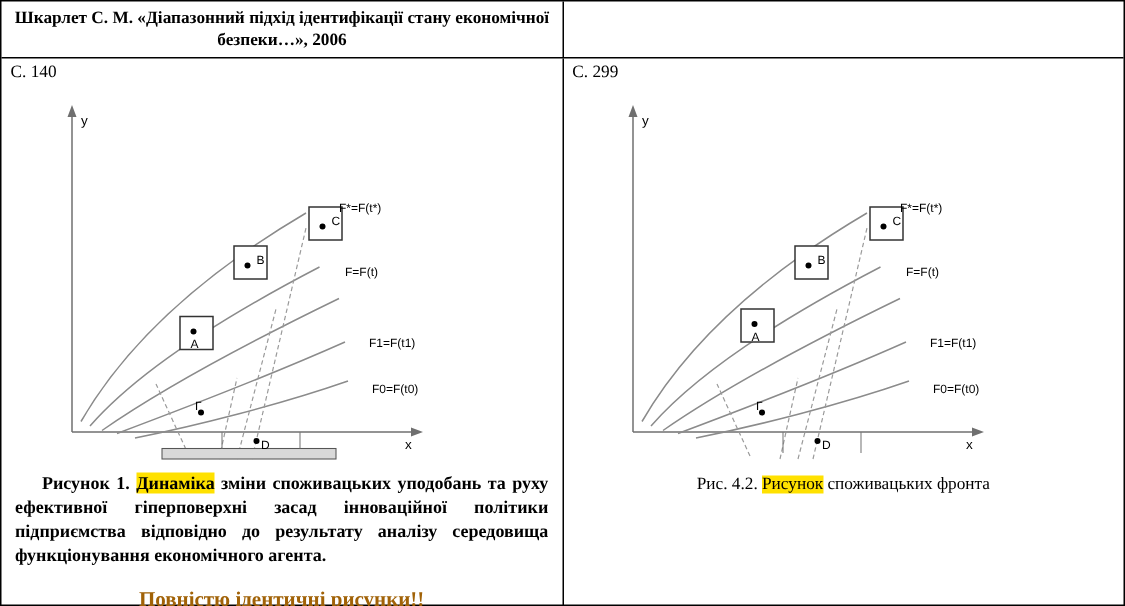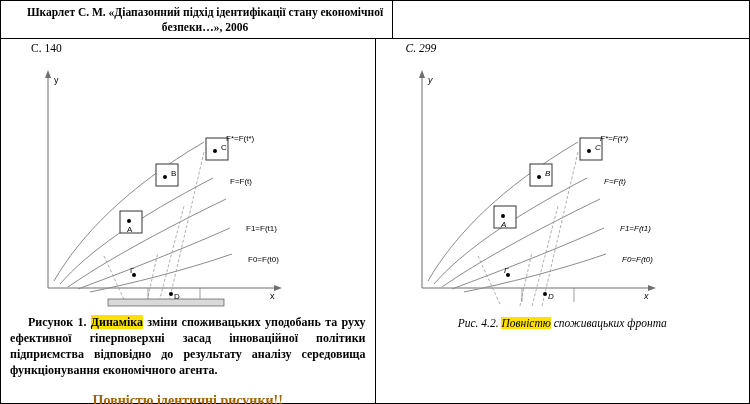--- a/index.html
+++ b/index.html
@@ -28,33 +28,32 @@
     box-sizing:border-box;
     display:flex;
     align-items:center;
     justify-content:center;
     text-align:center;
     font-weight:bold;
     font-size:11.5px;
     line-height:1.25;
     padding:2px 6px;
   }
-  .hdr-left{width:375px;border-right:1px solid #000;margin-left:17px;}
+  .hdr-left{width:375px;border-right:1px solid #000;}
   .hdr-right{width:374px;}
 
   
   .cols{display:flex;width:100%;height:365px;box-sizing:border-box;}
   .col{box-sizing:border-box;position:relative;}
   .col-left{width:375px;border-right:1px solid #000;}
-  .col-right{width:374px;font-style:italic;}
+  .col-right{width:374px;}
 
   .pageno{
     font-size:11.5px;
     padding:3px 0 0 6px;
-    margin-left:24px;
   }
 
   
   .fig{
     position:relative;
     margin:2px auto 0 auto;
     background:#fff;
   }
   .fig svg{display:block;}
 
@@ -205,18 +204,18 @@
           <text class="lbl" x="238" y="175" font-size="8" fill="#000">F1=F(t1)</text>
           <text class="lbl" x="240" y="206" font-size="8" fill="#000">F0=F(t0)</text>
 
           <text class="lbl" x="118" y="262" font-size="8" fill="#000">x1=x(t1)</text>
           <text class="lbl" x="196" y="262" font-size="8" fill="#000">X1</text>
           <text class="lbl" x="148" y="284" font-size="9" fill="#000">x0</text>
         </svg>
       </div>
 
       <div class="cap-right">
-        <span>Рис. 4.2. </span><span class="hl">Повністю</span><span> споживацьких фронта</span>
+        <span>Рис. 4.2. </span><span class="hl">Рисунок</span><span> споживацьких фронта</span>
       </div>
     </div>
 
   </div>
 </div>
 
 </body></html>

